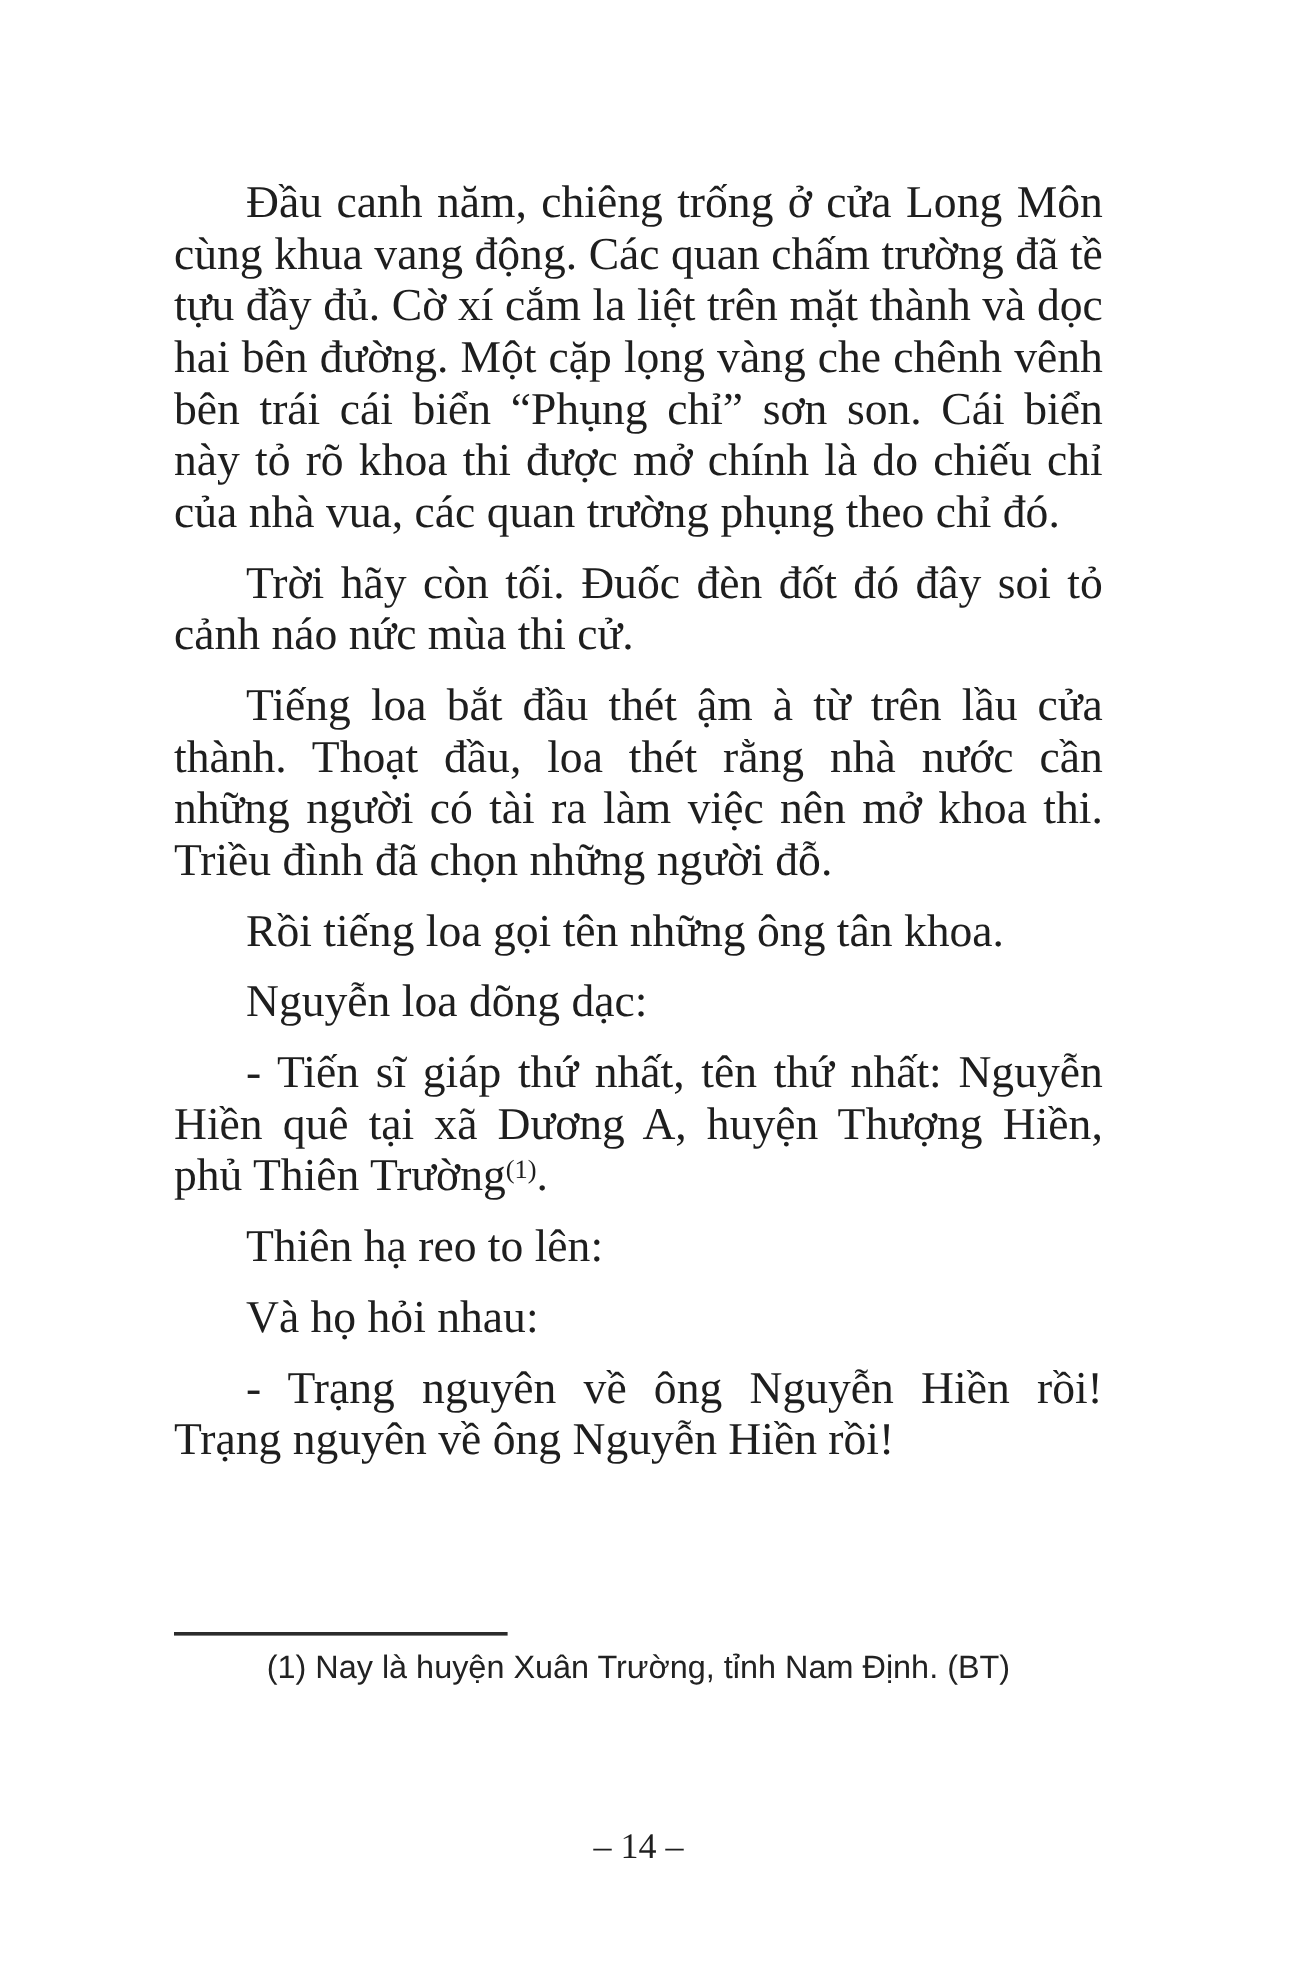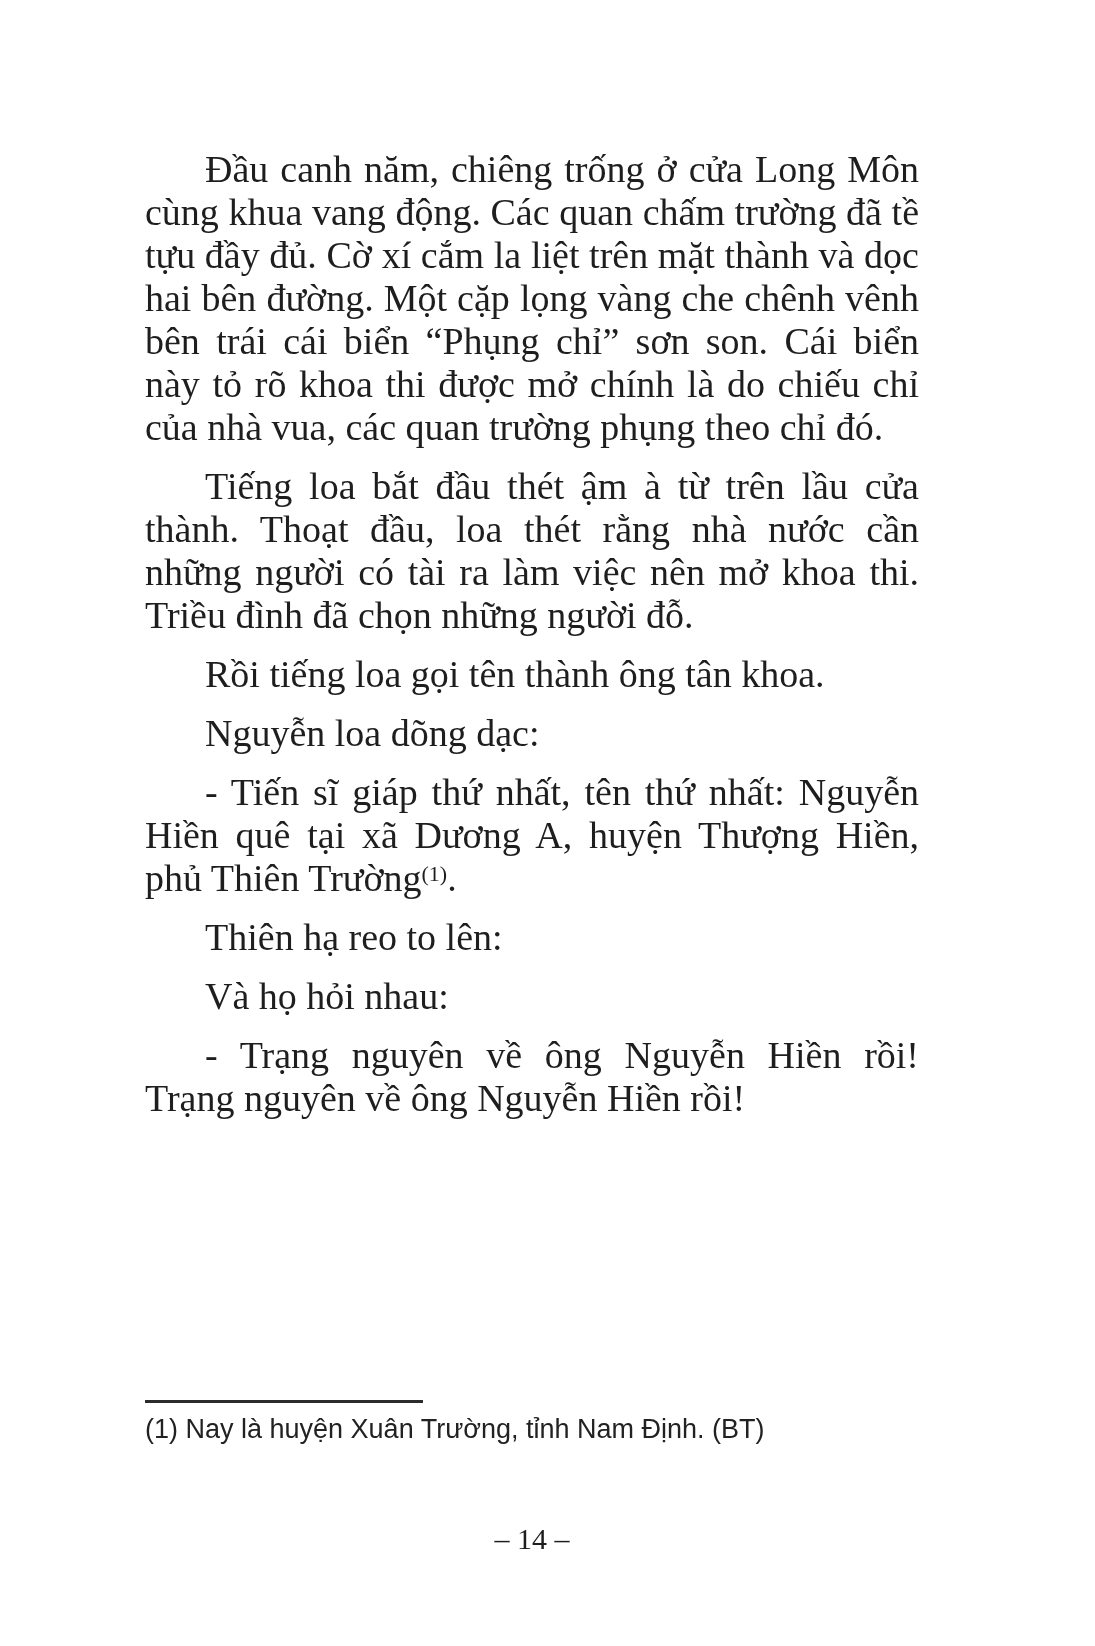--- a/index.html
+++ b/index.html
@@ -33,22 +33,23 @@
   }
   .fn-ref {
     font-size: 22px;
     line-height: 0;
     vertical-align: 10px;
     letter-spacing: 0;
   }
   .footnote-area {
     position: absolute;
     left: 145px;
-    top: 1400px;
+    top: 1360px;
     width: 774px;
+    text-align: center;
   }
   .fn-rule {
     width: 278px;
     height: 0;
     border-top: 3px solid #2b2b2b;
     margin: 0 0 9px 0;
   }
   .fn-text {
     margin: 0;
     font-family: "Liberation Sans", "DejaVu Sans", sans-serif;
@@ -67,22 +68,23 @@
     color: #1e1e1e;
   }
 </style>
 </head>
 <body>
 
 <div>
 
   <main class="text-block">
     <p class="para">Đầu canh năm, chiêng trống ở cửa Long Môn cùng khua vang động. Các quan chấm trường đã tề tựu đầy đủ. Cờ xí cắm la liệt trên mặt thành và dọc hai bên đường. Một cặp lọng vàng che chênh vênh bên trái cái biển “Phụng chỉ” sơn son. Cái biển này tỏ rõ khoa thi được mở chính là do chiếu chỉ của nhà vua, các quan trường phụng theo chỉ đó.</p>
+    <p class="para">Trời hãy còn tối. Đuốc đèn đốt đó đây soi tỏ cảnh náo nức mùa thi cử.</p>
     <p class="para">Tiếng loa bắt đầu thét ậm à từ trên lầu cửa thành. Thoạt đầu, loa thét rằng nhà nước cần những người có tài ra làm việc nên mở khoa thi. Triều đình đã chọn những người đỗ.</p>
-    <p class="para">Rồi tiếng loa gọi tên thành ông tân khoa.</p>
+    <p class="para">Rồi tiếng loa gọi tên những ông tân khoa.</p>
     <p class="para">Nguyễn loa dõng dạc:</p>
     <p class="para">
       <span>- Tiến sĩ giáp thứ nhất, tên thứ nhất: Nguyễn Hiền quê tại xã Dương A, huyện Thượng Hiền, phủ Thiên Trường</span><sup class="fn-ref">(1)</sup><span>.</span>
     </p>
     <p class="para">Thiên hạ reo to lên:</p>
     <p class="para">Và họ hỏi nhau:</p>
     <p class="para">- Trạng nguyên về ông Nguyễn Hiền rồi! Trạng nguyên về ông Nguyễn Hiền rồi!</p>
   </main>
 
   <div class="footnote-area">

